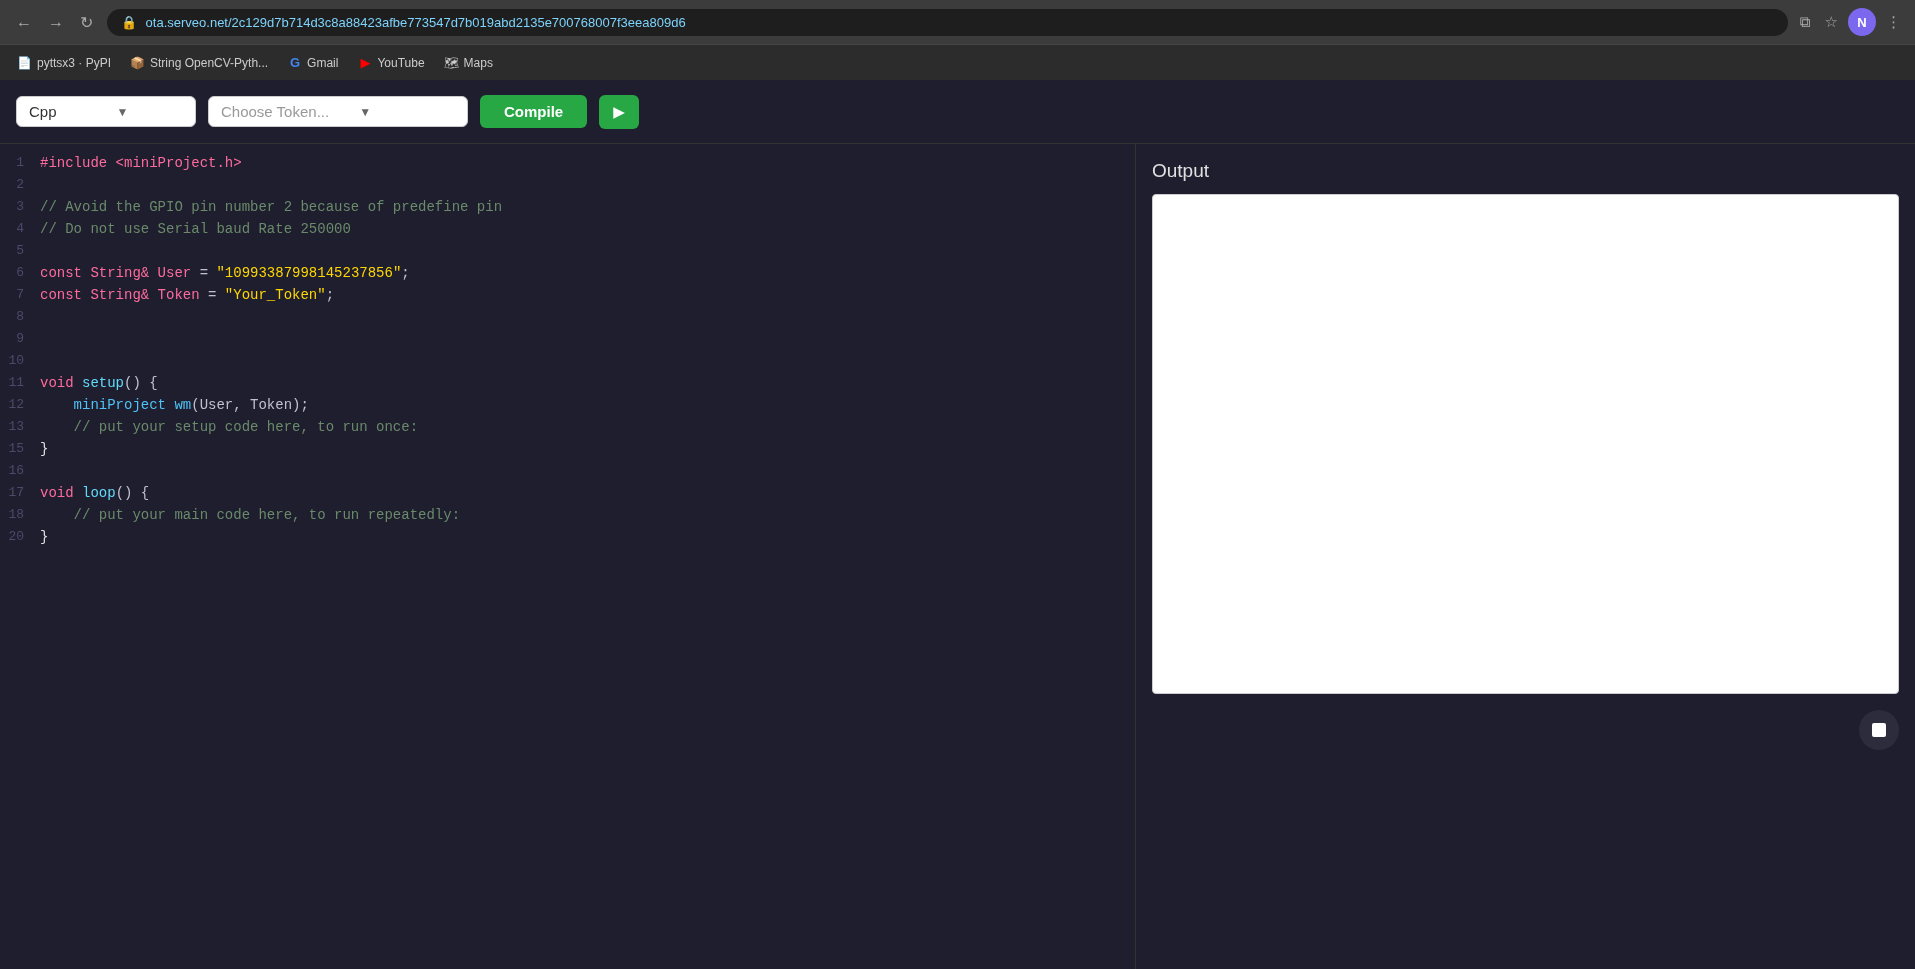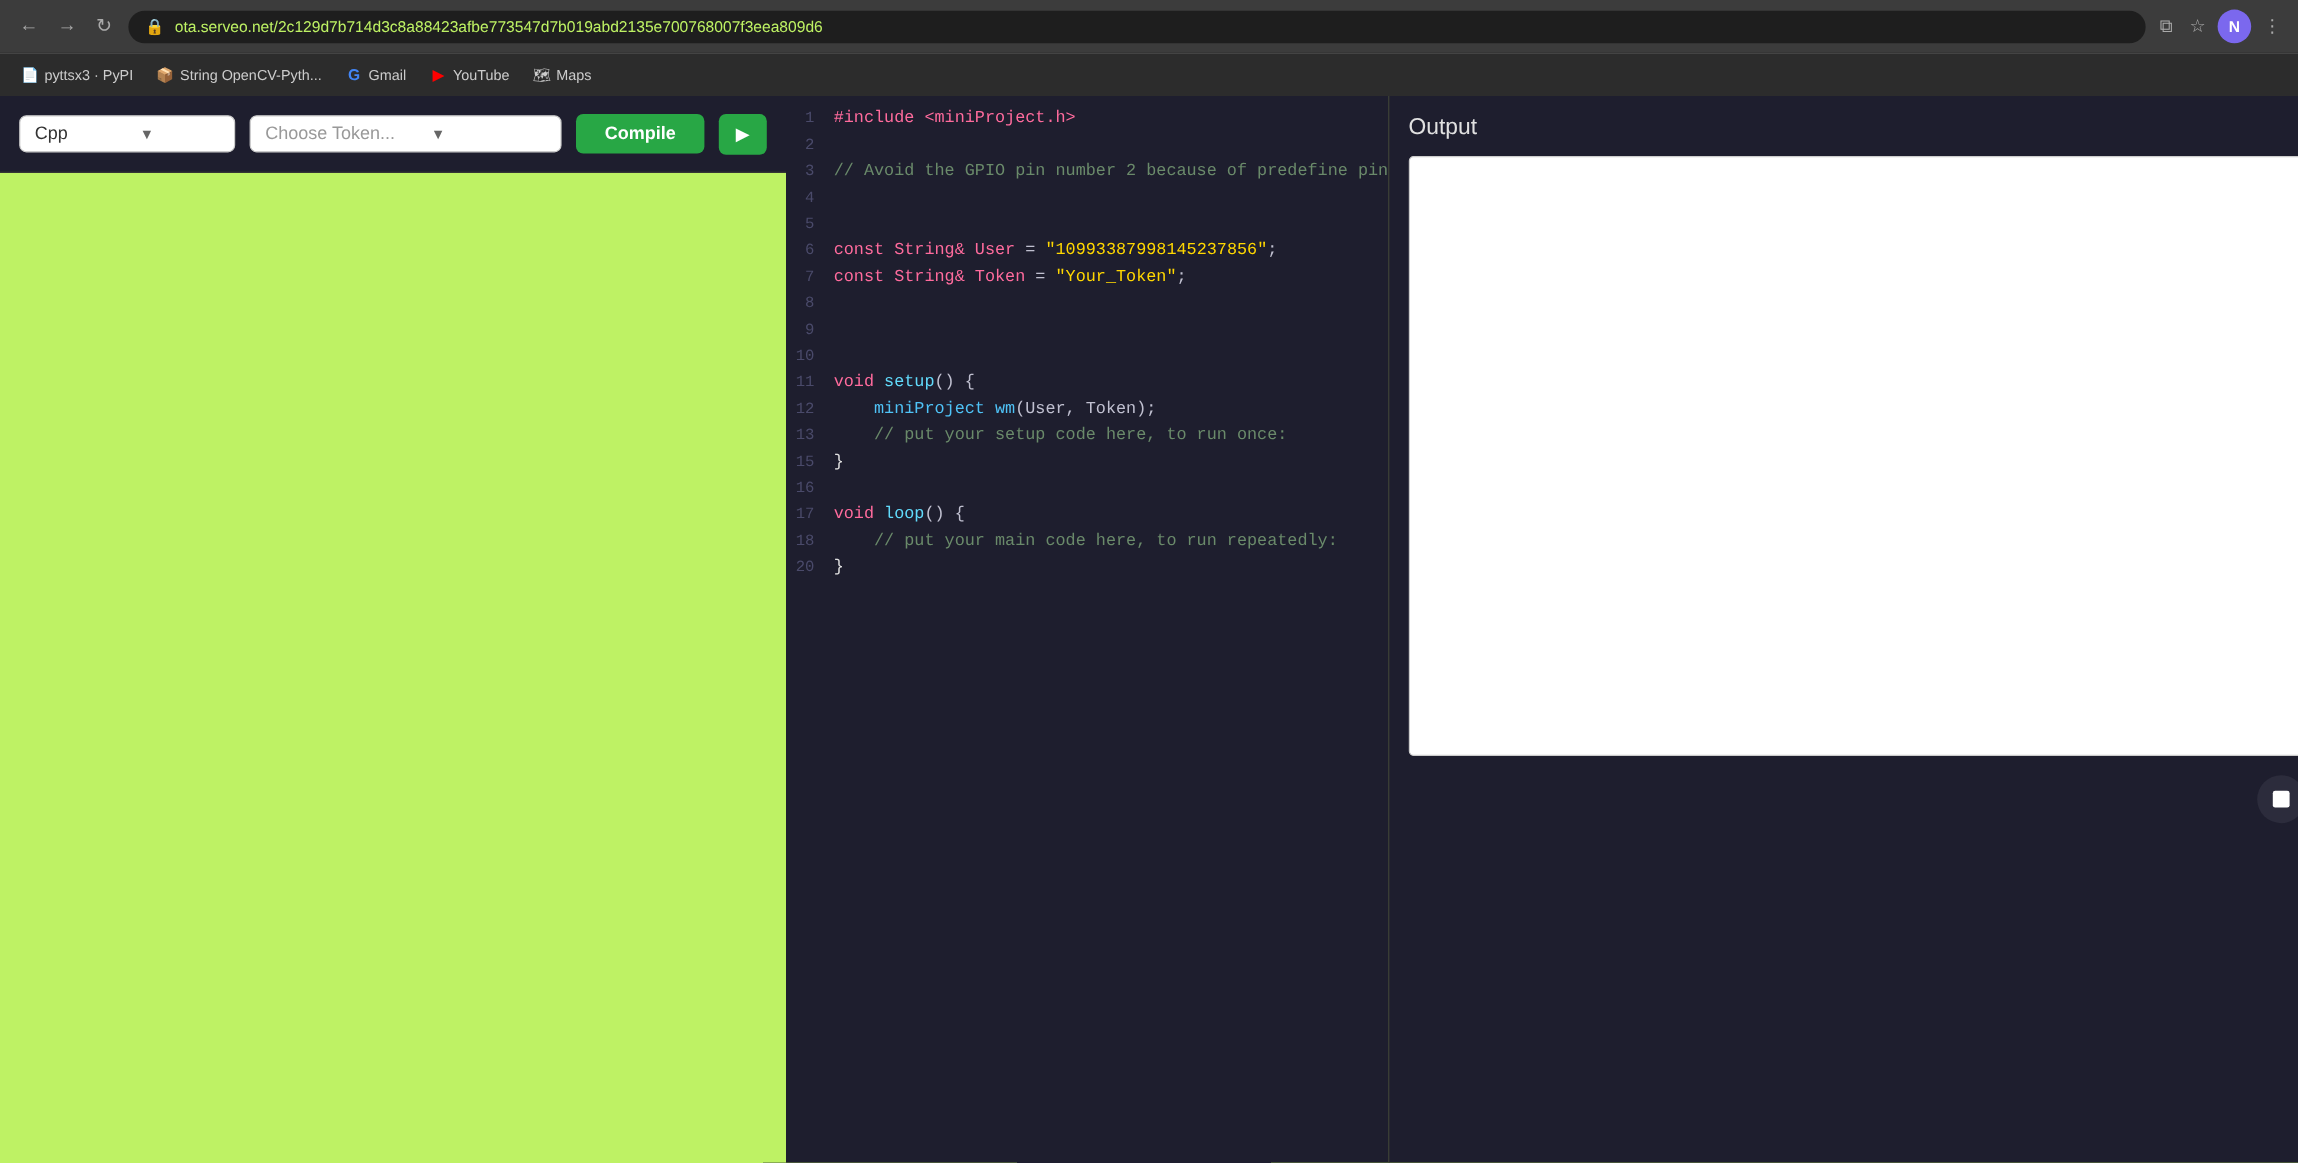--- a/index.html
+++ b/index.html
@@ -4,32 +4,32 @@
   <style>
     * { margin: 0; padding: 0; box-sizing: border-box; }
     body { font-family: 'Segoe UI', Arial, sans-serif; background: #1a1a2e; width: 1915px; height: 969px; overflow: hidden; }
 
     
     .browser-chrome { background: #2c2c2c; width: 100%; }
     .browser-toolbar { display: flex; align-items: center; padding: 6px 10px; gap: 8px; background: #3c3c3c; height: 44px; }
     .nav-buttons { display: flex; gap: 4px; }
     .nav-btn { background: none; border: none; color: #aaa; cursor: pointer; font-size: 16px; padding: 4px 6px; border-radius: 50%; display: flex; align-items: center; justify-content: center; }
     .address-bar { flex: 1; background: #1e1e1e; border: none; border-radius: 20px; padding: 6px 14px; color: #ddd; font-size: 13px; display: flex; align-items: center; gap: 8px; }
-    .address-bar input { background: none; border: none; outline: none; color: #bef264; font-size: 13px; flex: 1; }
+    .address-bar input { background: none; border: none; outline: none; color: #7dd3fc; font-size: 13px; flex: 1; }
     .browser-actions { display: flex; gap: 6px; align-items: center; }
     .browser-action-btn { background: none; border: none; color: #aaa; cursor: pointer; font-size: 15px; padding: 4px; border-radius: 50%; }
     .user-avatar { width: 28px; height: 28px; border-radius: 50%; background: #7b68ee; color: white; font-size: 13px; font-weight: bold; display: flex; align-items: center; justify-content: center; }
 
     
     .bookmarks-bar { display: flex; align-items: center; padding: 4px 10px; gap: 4px; background: #2c2c2c; height: 36px; border-top: 1px solid #444; }
     .bookmark-item { display: flex; align-items: center; gap: 5px; padding: 3px 8px; border-radius: 4px; cursor: pointer; color: #ccc; font-size: 12px; }
     .bookmark-icon { width: 14px; height: 14px; display: flex; align-items: center; justify-content: center; }
 
     
-    .app-container { display: flex; flex-direction: row; background: #bef264; height: calc(969px - 80px); }
+    .app-container { display: flex; flex-direction: column; background: #c2410c; height: calc(969px - 80px); border-radius: 24px; }
     .top-toolbar { display: flex; align-items: center; padding: 12px 16px; gap: 12px; background: #1e1e2e; border-bottom: 1px solid #333; height: 64px; }
     .language-select { display: flex; align-items: center; background: white; border: 1px solid #ccc; border-radius: 6px; padding: 6px 12px; cursor: pointer; font-size: 15px; color: #333; gap: 60px; min-width: 180px; }
     .token-select { display: flex; align-items: center; background: white; border: 1px solid #ccc; border-radius: 6px; padding: 6px 12px; cursor: pointer; font-size: 15px; color: #555; gap: 30px; min-width: 260px; }
     .compile-btn { background: #28a745; color: white; border: none; border-radius: 6px; padding: 8px 24px; font-size: 15px; font-weight: 600; cursor: pointer; }
     .run-btn { background: #28a745; color: white; border: none; border-radius: 6px; padding: 8px 14px; font-size: 15px; cursor: pointer; }
     .chevron { font-size: 12px; color: #666; }
 
     
     .main-content { display: flex; flex: 1; }
     .editor-panel { flex: 1; background: #1e1e2e; padding: 10px 0; font-family: 'Consolas', 'Courier New', monospace; font-size: 14px; overflow-y: auto; }
@@ -134,20 +134,21 @@
         <span class="line-content"></span>
       </div>
 
       <div class="code-line">
         <span class="line-num">3</span>
         <span class="line-content comment">// Avoid the GPIO pin number 2 because of predefine pin</span>
       </div>
 
       <div class="code-line">
         <span class="line-num">4</span>
+        <span class="line-content comment">// Do not use Serial baud Rate 250000</span>
       </div>
 
       <div class="code-line">
         <span class="line-num">5</span>
         <span class="line-content"></span>
       </div>
 
       <div class="code-line">
         <span class="line-num">6</span>
         <span class="line-content"><span class="kw-const">const String&amp; User </span><span class="plain">= </span><span class="str-value">"10993387998145237856"</span><span class="plain">;</span></span>

